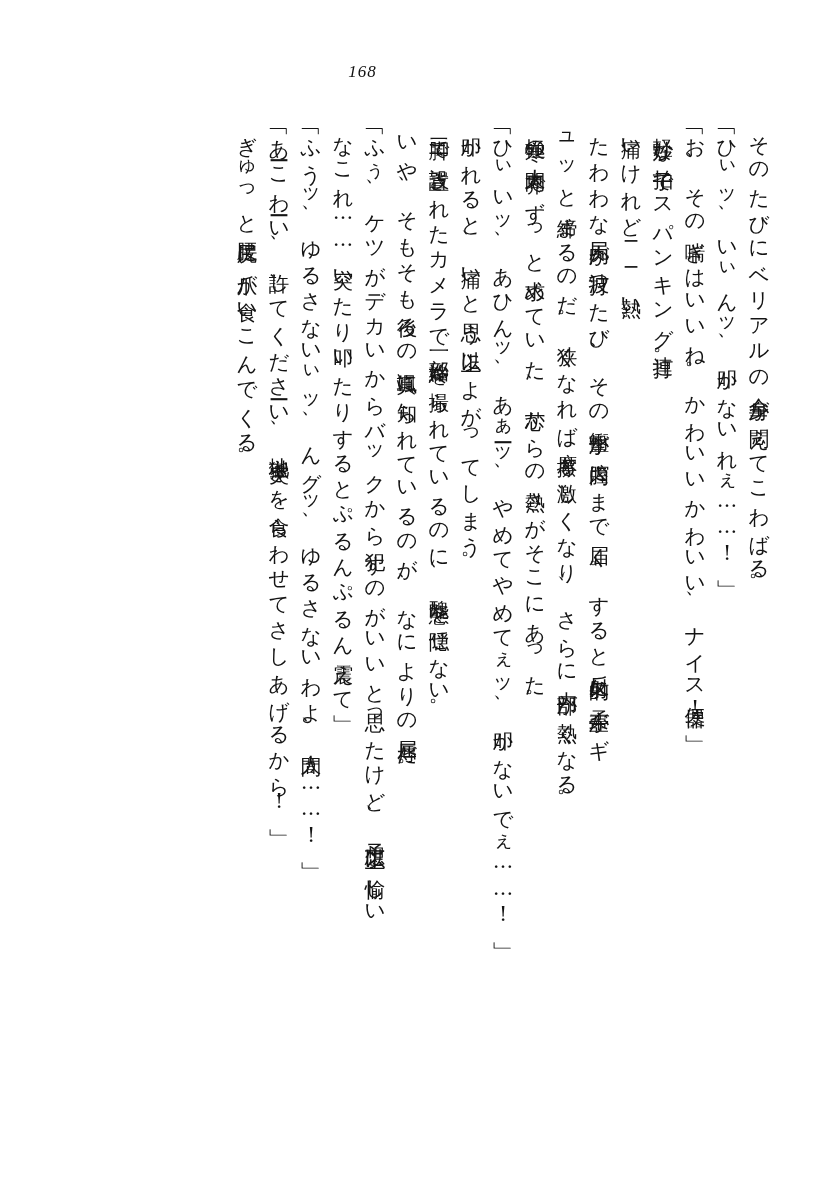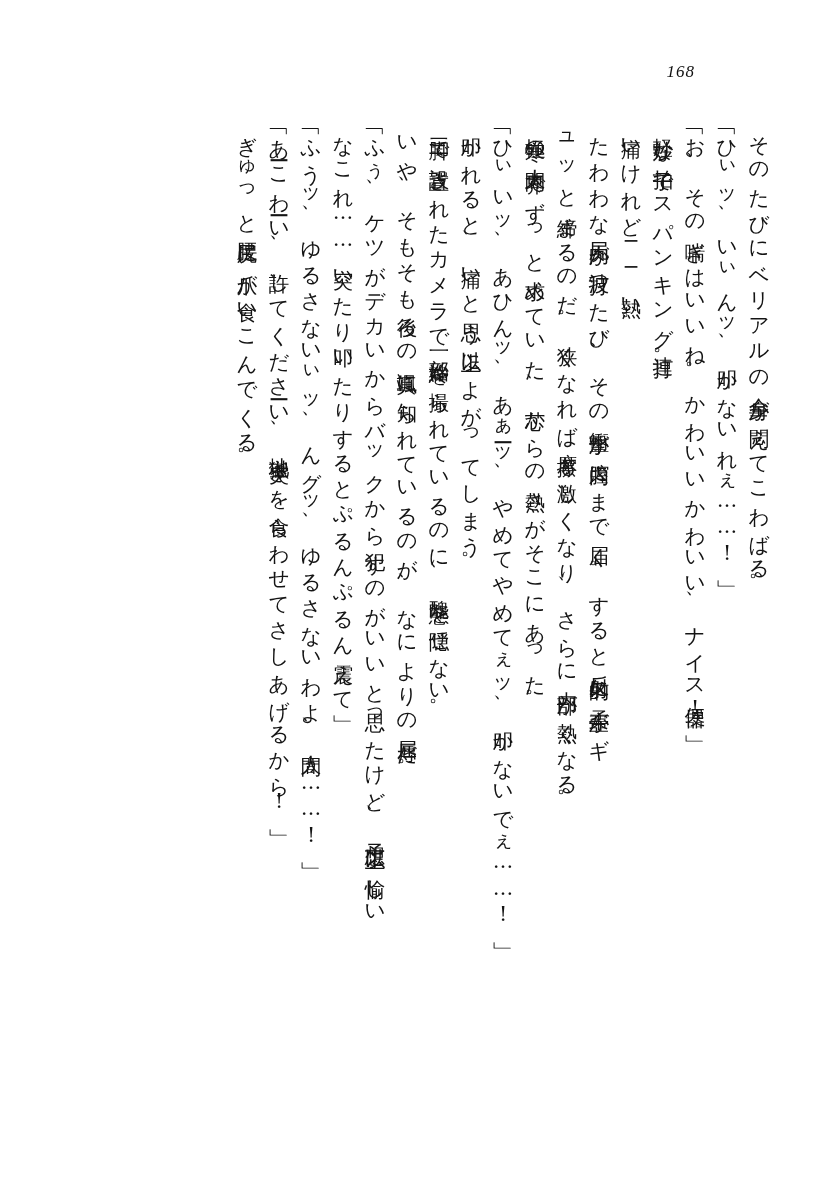--- a/index.html
+++ b/index.html
@@ -19,26 +19,27 @@
     width: 827px;
     height: 1182px;
     box-sizing: border-box;
     background: #ffffff;
   }
   .page-number {
     position: absolute;
     top: 62px;
     left: 0;
     width: 695px;
-    text-align: right;
+    text-align: center;
     font-family: "Liberation Serif", "DejaVu Serif", serif;
     font-style: italic;
     font-size: 17px;
     letter-spacing: 1px;
     color: #111111;
+    padding-left: 15px;
   }
   .text-block {
     position: absolute;
     top: 122px;
     right: 58px;
     left: 58px;
     height: 960px;
     display: flex;
     flex-direction: row-reverse;
     align-items: flex-start;

